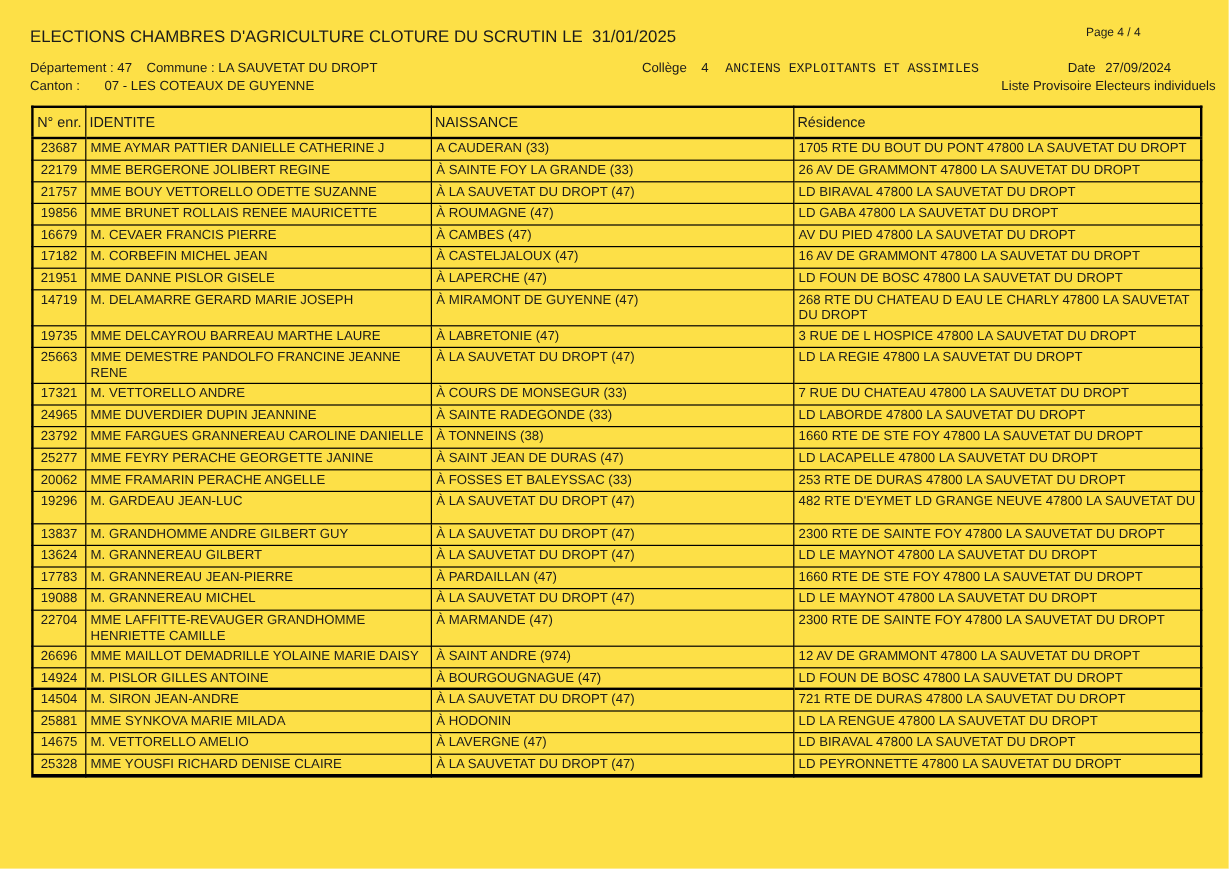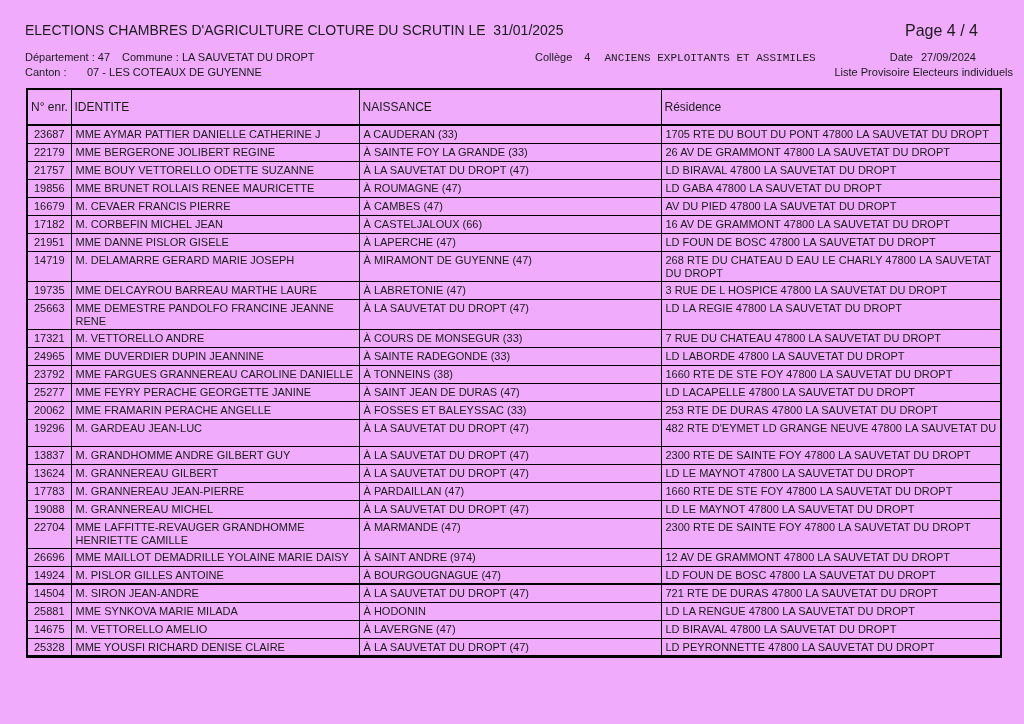--- a/index.html
+++ b/index.html
@@ -5,26 +5,26 @@
   * { margin:0; padding:0; box-sizing:border-box; }
   html, body {
     width:1024px; height:724px;
     background:#ffffff;
     font-family:"Liberation Sans","DejaVu Sans",sans-serif;
     color:#1b1b1b;
   }
   .page {
     position:relative;
     width:1024px; height:724px;
-    background:#f0abfc;
+    background:#fde047;
     overflow:hidden;
   }
   .abs { position:absolute; white-space:pre; }
   .title-text   { top:22px; left:25px;  font-size:14px; }
-  .page-number  { top:22px; left:905px; font-size:16px; }
+  .page-number  { top:22px; left:905px; font-size:10px; }
   .meta         { font-size:11px; }
   .m-dept       { top:51px; left:25px; }
   .m-commune    { top:51px; left:122px; }
   .m-college    { top:51px; left:535px; }
   .m-college .num  { margin-left:12px; }
   .m-college .name { margin-left:14px;font-family:Liberation Mono, monospace; }
   .m-date       { top:51px; right:48px; }
   .m-date .val  { margin-left:8px; }
   .m-canton-l   { top:66px; left:25px; }
   .m-canton-v   { top:66px; left:87px; }
@@ -36,21 +36,21 @@
     border-collapse:collapse; table-layout:fixed;
     border:2px solid #000;
     border-bottom-width:3px;
   }
   .electors th, .electors td {
     border:1px solid #000;
     vertical-align:top;
     overflow:hidden;
   }
   .electors thead th {
-    height:36px;
+    height:26px;
     font-size:12px; font-weight:normal;
     text-align:left; vertical-align:middle;
     padding:2px 2px 2px 3px;
     border-bottom-width:2px;
     white-space:nowrap;
   }
   .electors td {
     height:18px;
     font-size:11px; line-height:13px;
     padding:2px 2px 1px 4px;
@@ -121,21 +121,21 @@
   </tr>
         <tr>
     <td class="c-num">16679</td>
     <td>M. CEVAER FRANCIS PIERRE</td>
     <td>À CAMBES (47)</td>
     <td>AV DU PIED 47800 LA SAUVETAT DU DROPT</td>
   </tr>
         <tr>
     <td class="c-num">17182</td>
     <td>M. CORBEFIN MICHEL JEAN</td>
-    <td>À CASTELJALOUX (66)</td>
+    <td>À CASTELJALOUX (47)</td>
     <td>16 AV DE GRAMMONT 47800 LA SAUVETAT DU DROPT</td>
   </tr>
         <tr>
     <td class="c-num">21951</td>
     <td>MME DANNE PISLOR GISELE</td>
     <td>À LAPERCHE (47)</td>
     <td>LD FOUN DE BOSC 47800 LA SAUVETAT DU DROPT</td>
   </tr>
         <tr>
     <td class="c-num">14719</td>

